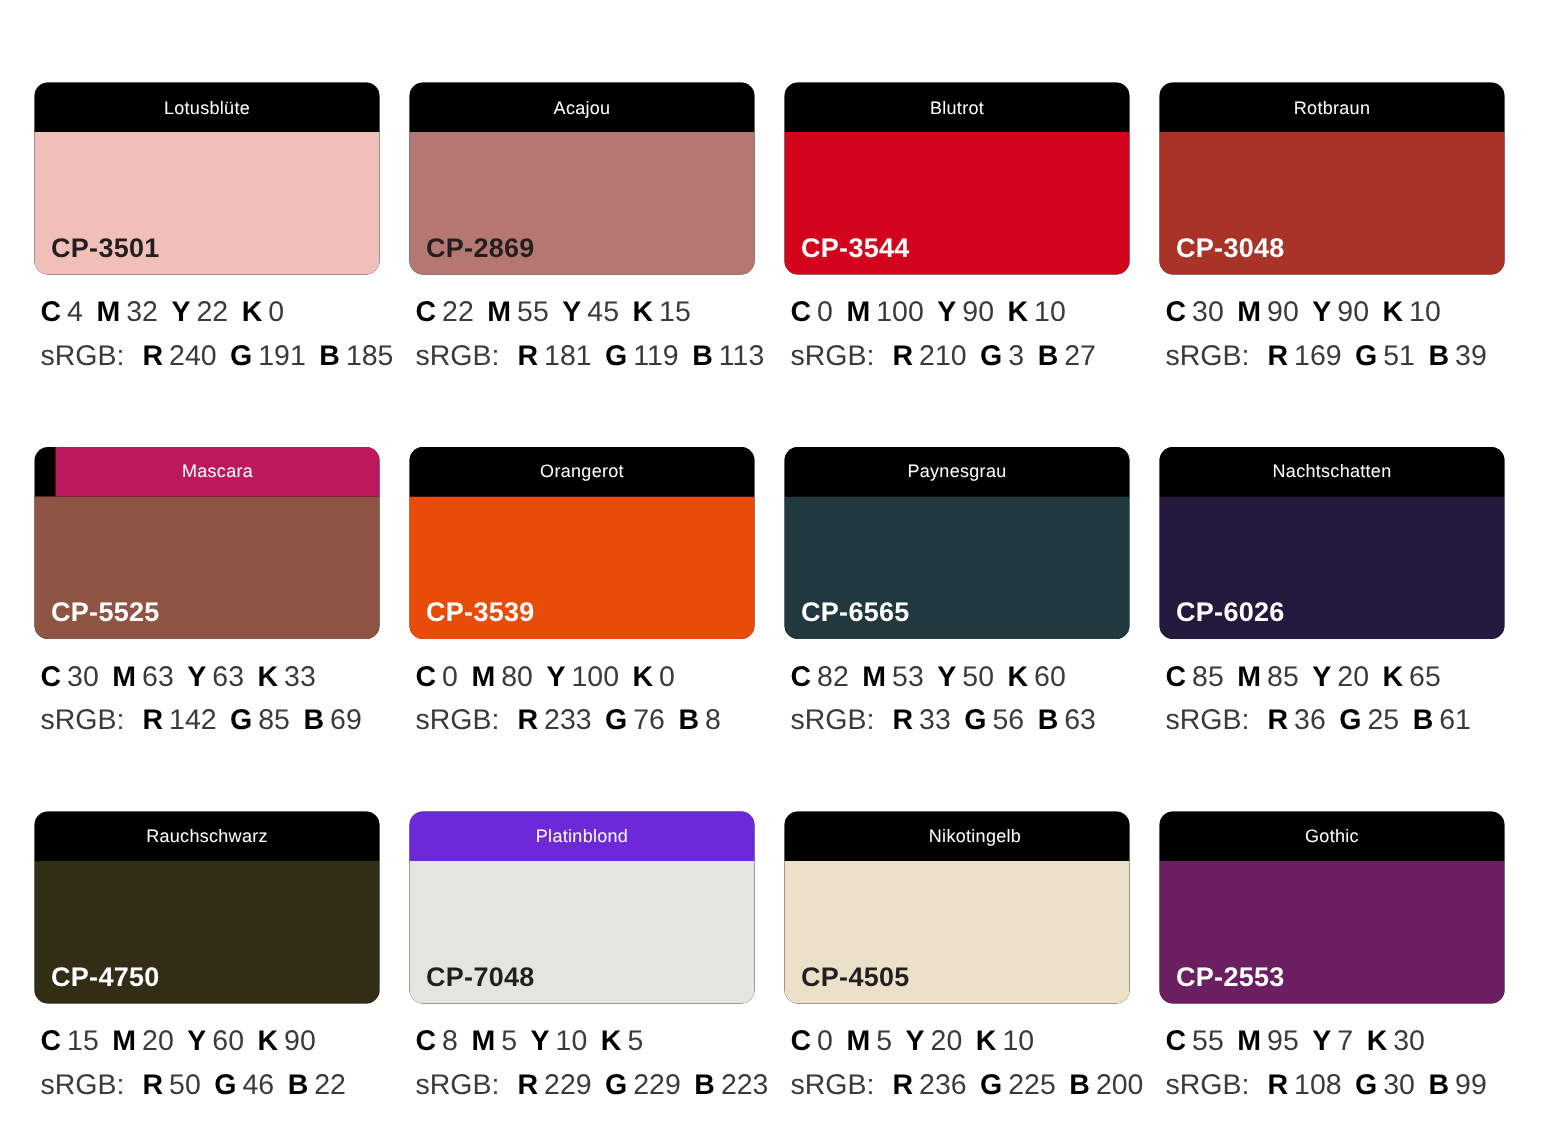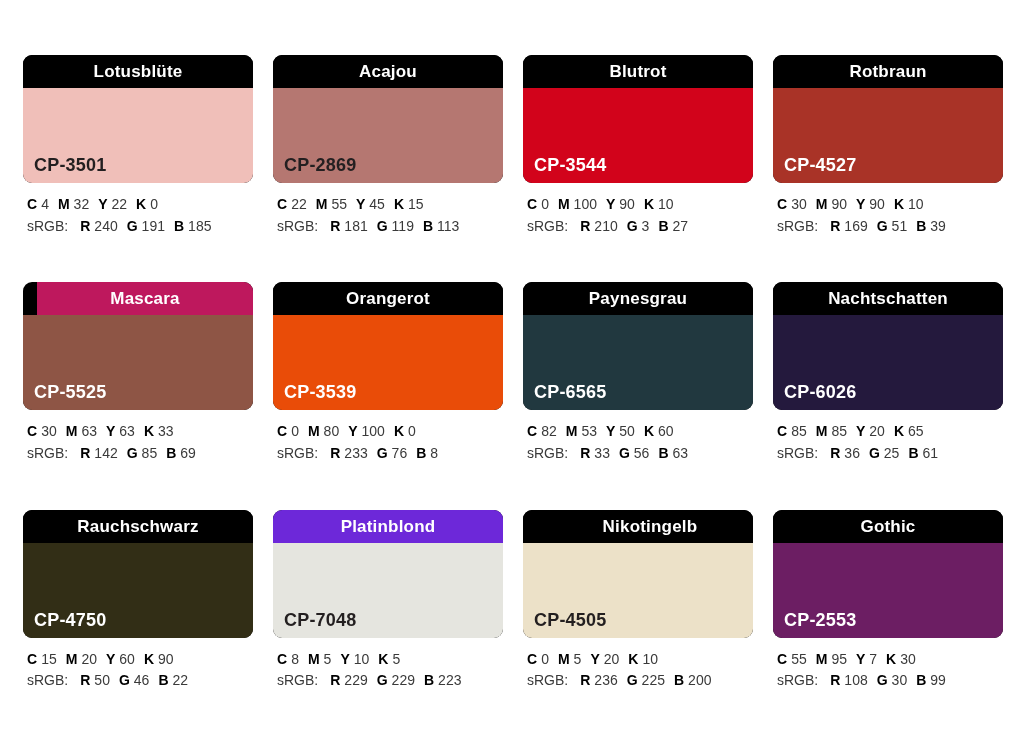--- a/index.html
+++ b/index.html
@@ -45,22 +45,22 @@
     left: 0;
     right: 0;
     height: 33px;
     background: #000000;
     display: flex;
     align-items: center;
     justify-content: center;
   }
   .chip-name {
     color: #ffffff;
-    font-size: 17px;
-    font-weight: bold;
+    font-size: 12px;
+    font-weight: normal;
     letter-spacing: 0.2px;
     line-height: 1;
     white-space: nowrap;
   }
   .chip-fill {
     position: absolute;
     left: 0;
     right: 0;
     top: 33px;
     bottom: 0;
@@ -73,21 +73,21 @@
     font-weight: bold;
     letter-spacing: 0.2px;
     line-height: 1;
     white-space: nowrap;
   }
   .values {
     padding-left: 4px;
     margin-top: 11px;
   }
   .value-line {
-    font-size: 14px;
+    font-size: 19px;
     color: #231f20;
     line-height: 1.55;
     white-space: nowrap;
   }
   .value-line .k {
     font-weight: bold;
     color: #000000;
   }
   .value-line .v {
     font-weight: normal;
@@ -144,21 +144,21 @@
           <div class="value-line"><span class="k">C</span><span class="sp"></span><span class="v">0</span><span class="gap"></span><span class="k">M</span><span class="sp"></span><span class="v">100</span><span class="gap"></span><span class="k">Y</span><span class="sp"></span><span class="v">90</span><span class="gap"></span><span class="k">K</span><span class="sp"></span><span class="v">10</span></div>
           <div class="value-line"><span class="lead">sRGB:</span><span class="gap"></span><span class="k">R</span><span class="sp"></span><span class="v">210</span><span class="gap"></span><span class="k">G</span><span class="sp"></span><span class="v">3</span><span class="gap"></span><span class="k">B</span><span class="sp"></span><span class="v">27</span></div>
         </div>
       </div>
       <div class="swatch-card">
         <div class="chip">
           <div class="chip-fill" style="background: rgb(169, 51, 39);"></div>
           <div class="chip-header" style="background: rgb(0, 0, 0);">
             <span class="chip-name" style="color: rgb(255, 255, 255);">Rotbraun</span>
           </div>
-          <div class="chip-code" style="color: rgb(255, 255, 255);">CP-4527</div>
+          <div class="chip-code" style="color: rgb(255, 255, 255);">CP-3048</div>
         </div>
         <div class="values">
           <div class="value-line"><span class="k">C</span><span class="sp"></span><span class="v">30</span><span class="gap"></span><span class="k">M</span><span class="sp"></span><span class="v">90</span><span class="gap"></span><span class="k">Y</span><span class="sp"></span><span class="v">90</span><span class="gap"></span><span class="k">K</span><span class="sp"></span><span class="v">10</span></div>
           <div class="value-line"><span class="lead">sRGB:</span><span class="gap"></span><span class="k">R</span><span class="sp"></span><span class="v">169</span><span class="gap"></span><span class="k">G</span><span class="sp"></span><span class="v">51</span><span class="gap"></span><span class="k">B</span><span class="sp"></span><span class="v">39</span></div>
         </div>
       </div>
       <div class="swatch-card">
         <div class="chip">
           <div class="chip-fill" style="background: rgb(142, 85, 69);"></div>
           <div class="chip-header" style="background: #be185d; margin-left: 14px;">

